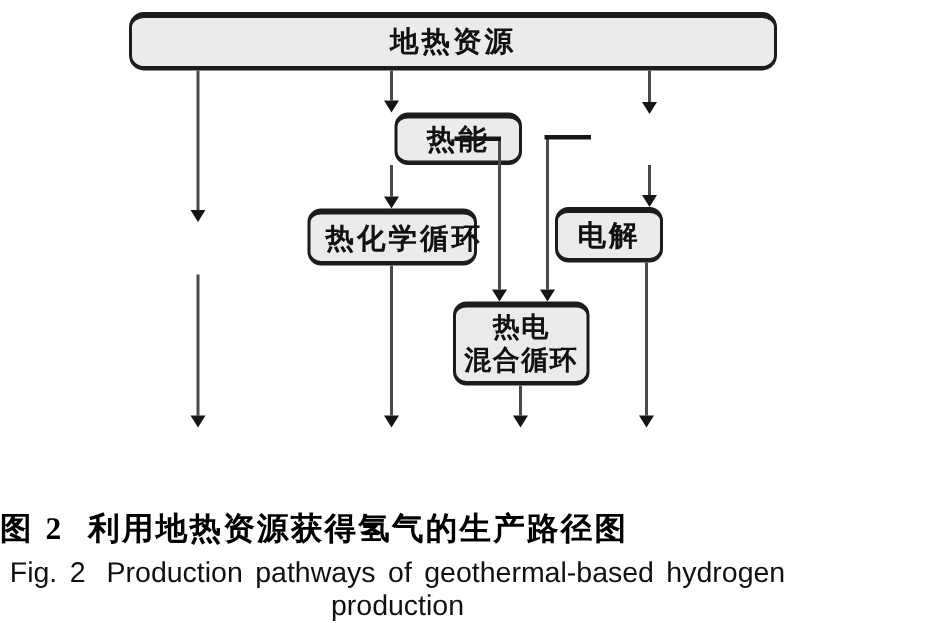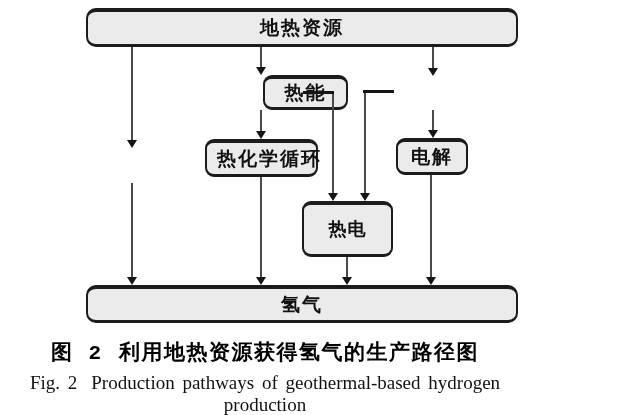--- a/index.html
+++ b/index.html
@@ -47,35 +47,34 @@
   .arrow {
     position: absolute;
     width: 0; height: 0;
     border-left: 5px solid transparent;
     border-right: 5px solid transparent;
     border-top: 8px solid var(--elbow);
   }
   .caption-cn {
     position: absolute;
     top: 338px; left: 0; right: 0;
-    text-align: center;
     font-weight: bold;
     font-size: 21px;
     color: #000;
-    font-family: Liberation Mono, monospace;
+    font-family: Liberation Serif, serif;
   }
   .caption-cn .prefix { margin-right: 16px; letter-spacing: 2px; }
   .caption-cn .title { letter-spacing: 1.5px; }
   .caption-en {
     position: absolute;
     top: 372px; left: 0; right: 0;
     text-align: center;
     font-size: 19px;
     color: #111;
-    font-family: Liberation Serif, serif;
+    font-family: Liberation Sans, sans-serif;
     word-spacing: 3px;
   }
   .caption-en .prefix { margin-right: 14px; }
 </style>
 </head>
 <body>
 
 <div class="page">
 
   <div class="node wide" style="left:86px; top:8px; width:432px; height:39px;">
@@ -85,31 +84,29 @@
   <div class="node" style="left:218px; top:75px; width:85px; height:35px;margin-left:45px;">
     <span>热能</span>
   </div>
 
 
 
   <div class="node" style="left:205px; top:139px; width:113px; height:38px;padding-left:16px;">
     <span>热化学循环</span>
   </div>
 
-  <div class="node" style="left:396px; top:138px; width:72px; height:37px;">
+  <div class="node" style="left:370px; top:138px; width:72px; height:37px;">
     <span>电解</span>
   </div>
 
   <div class="node two-line" style="left:302px; top:201px; width:91px; height:56px;">
     <span>热电</span>
+    <span>混合循环</span>
   </div>
 
-  <div class="node wide" style="left:86px; top:285px; width:432px; height:38px;">
-    <span>氢气</span>
-  </div>
 
   <div class="vline" style="left:131px; top:47px; height:93px;"></div>
   <div class="vline" style="left:260px; top:47px; height:20px;"></div>
   <div class="vline" style="left:432px; top:47px; height:21px;"></div>
   <div class="vline" style="left:260px; top:110px; height:21px;"></div>
   <div class="vline" style="left:432px; top:110px; height:20px;"></div>
   <div class="vline" style="left:131px; top:183px; height:94px;"></div>
   <div class="vline" style="left:260px; top:177px; height:100px;"></div>
   <div class="vline" style="left:346px; top:257px; height:20px;"></div>
   <div class="vline" style="left:430px; top:175px; height:102px;"></div>

